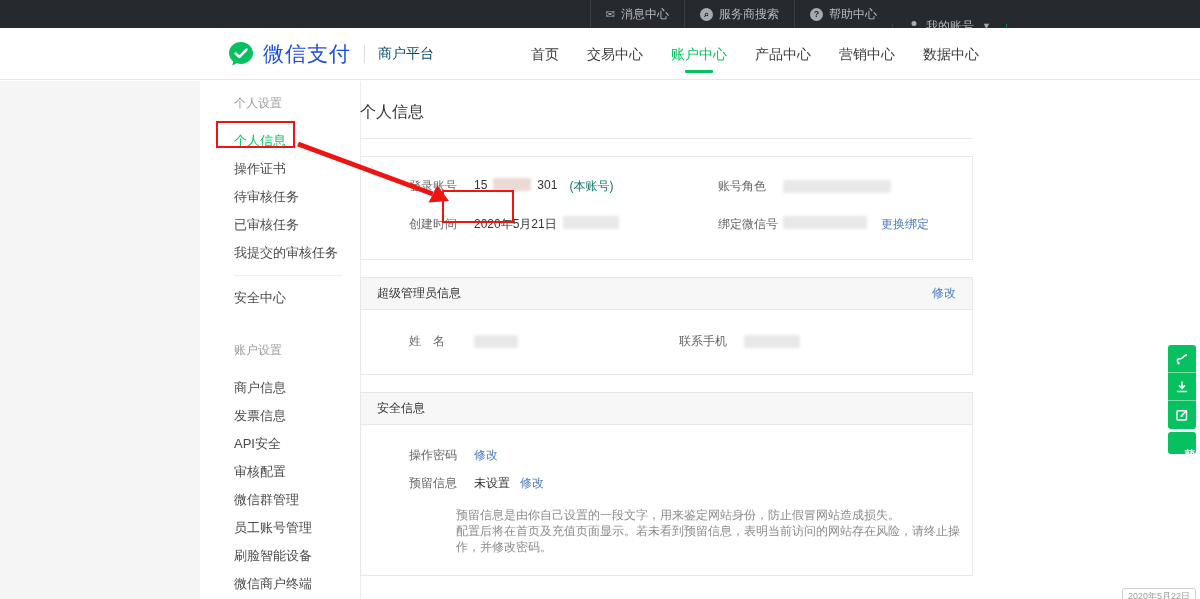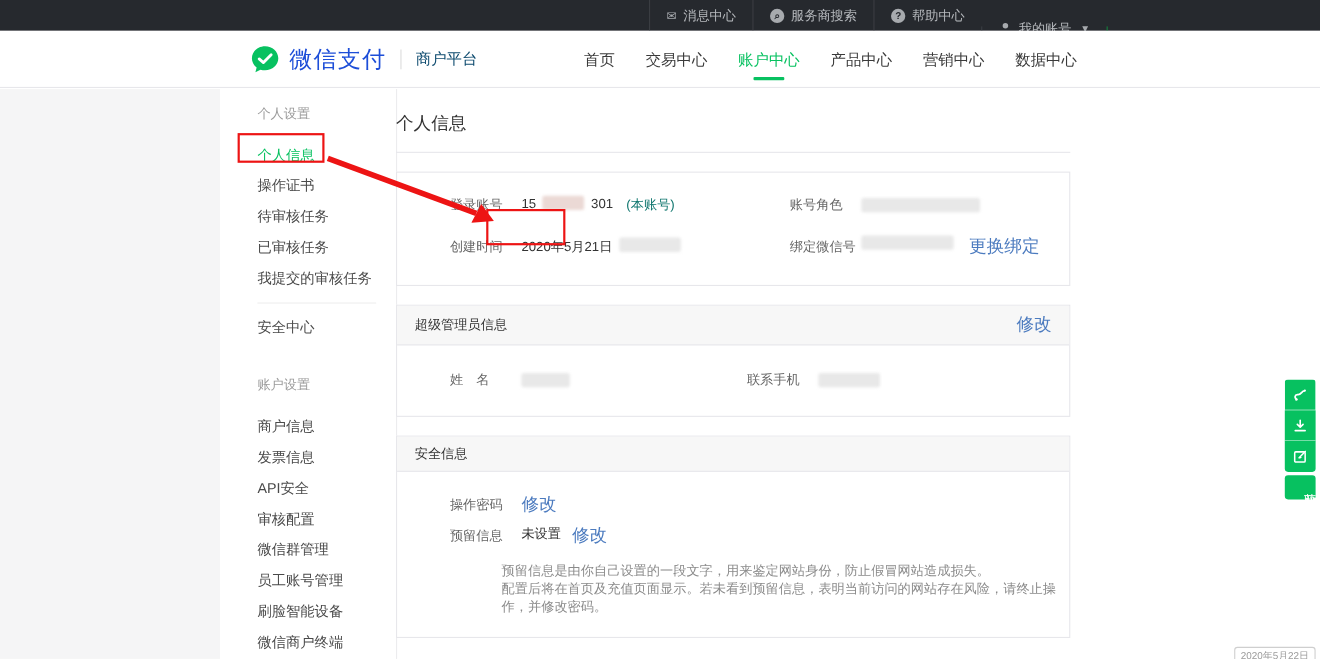--- a/index.html
+++ b/index.html
@@ -49,21 +49,21 @@
   .card-header { display:flex; justify-content:space-between; align-items:center;
                  background:#F7F7F7; border-bottom:1px solid #E7E7EB;
                  padding:7px 16px; font-size:12px; color:#333; }
   .card-body { padding:10px 0 16px; font-size:12px; }
   .frow { display:flex; align-items:center; height:38px; }
   .field { display:flex; align-items:center; }
   .field-l { width:309px; flex:none; }
   .card-admin .field-l { width:270px; }
   .lbl { width:65px; flex:none; margin-left:48px; color:#666; }
   .val { color:#333; display:flex; align-items:flex-start; gap:6px; }
-  .link { color:#4C7BBF; cursor:pointer; text-decoration:none; font-size:16px; }
+  .link { color:#4C7BBF; cursor:pointer; text-decoration:none; font-size:12px; }
   .green-tag { color:#0f766e; }
   .blur { height:13px; border-radius:2px; background:#E8E8E8; filter:blur(1.6px); display:inline-block; }
   .blur-pink { background:#EBD9D5; }
   .sec-desc { margin:10px 0 0 95px; color:#8B8B8B; line-height:16px; font-size:12px; }
   .card-security .frow { height:28px;font-family:Liberation Serif, serif; }
   .card-security .card-body { padding:16px 0 20px; }
 
   
   .float-stack { position:absolute; right:4px; top:345px; width:28px; }
   .float-btn { width:28px; height:28px; background:#07C160; display:flex; align-items:center;

